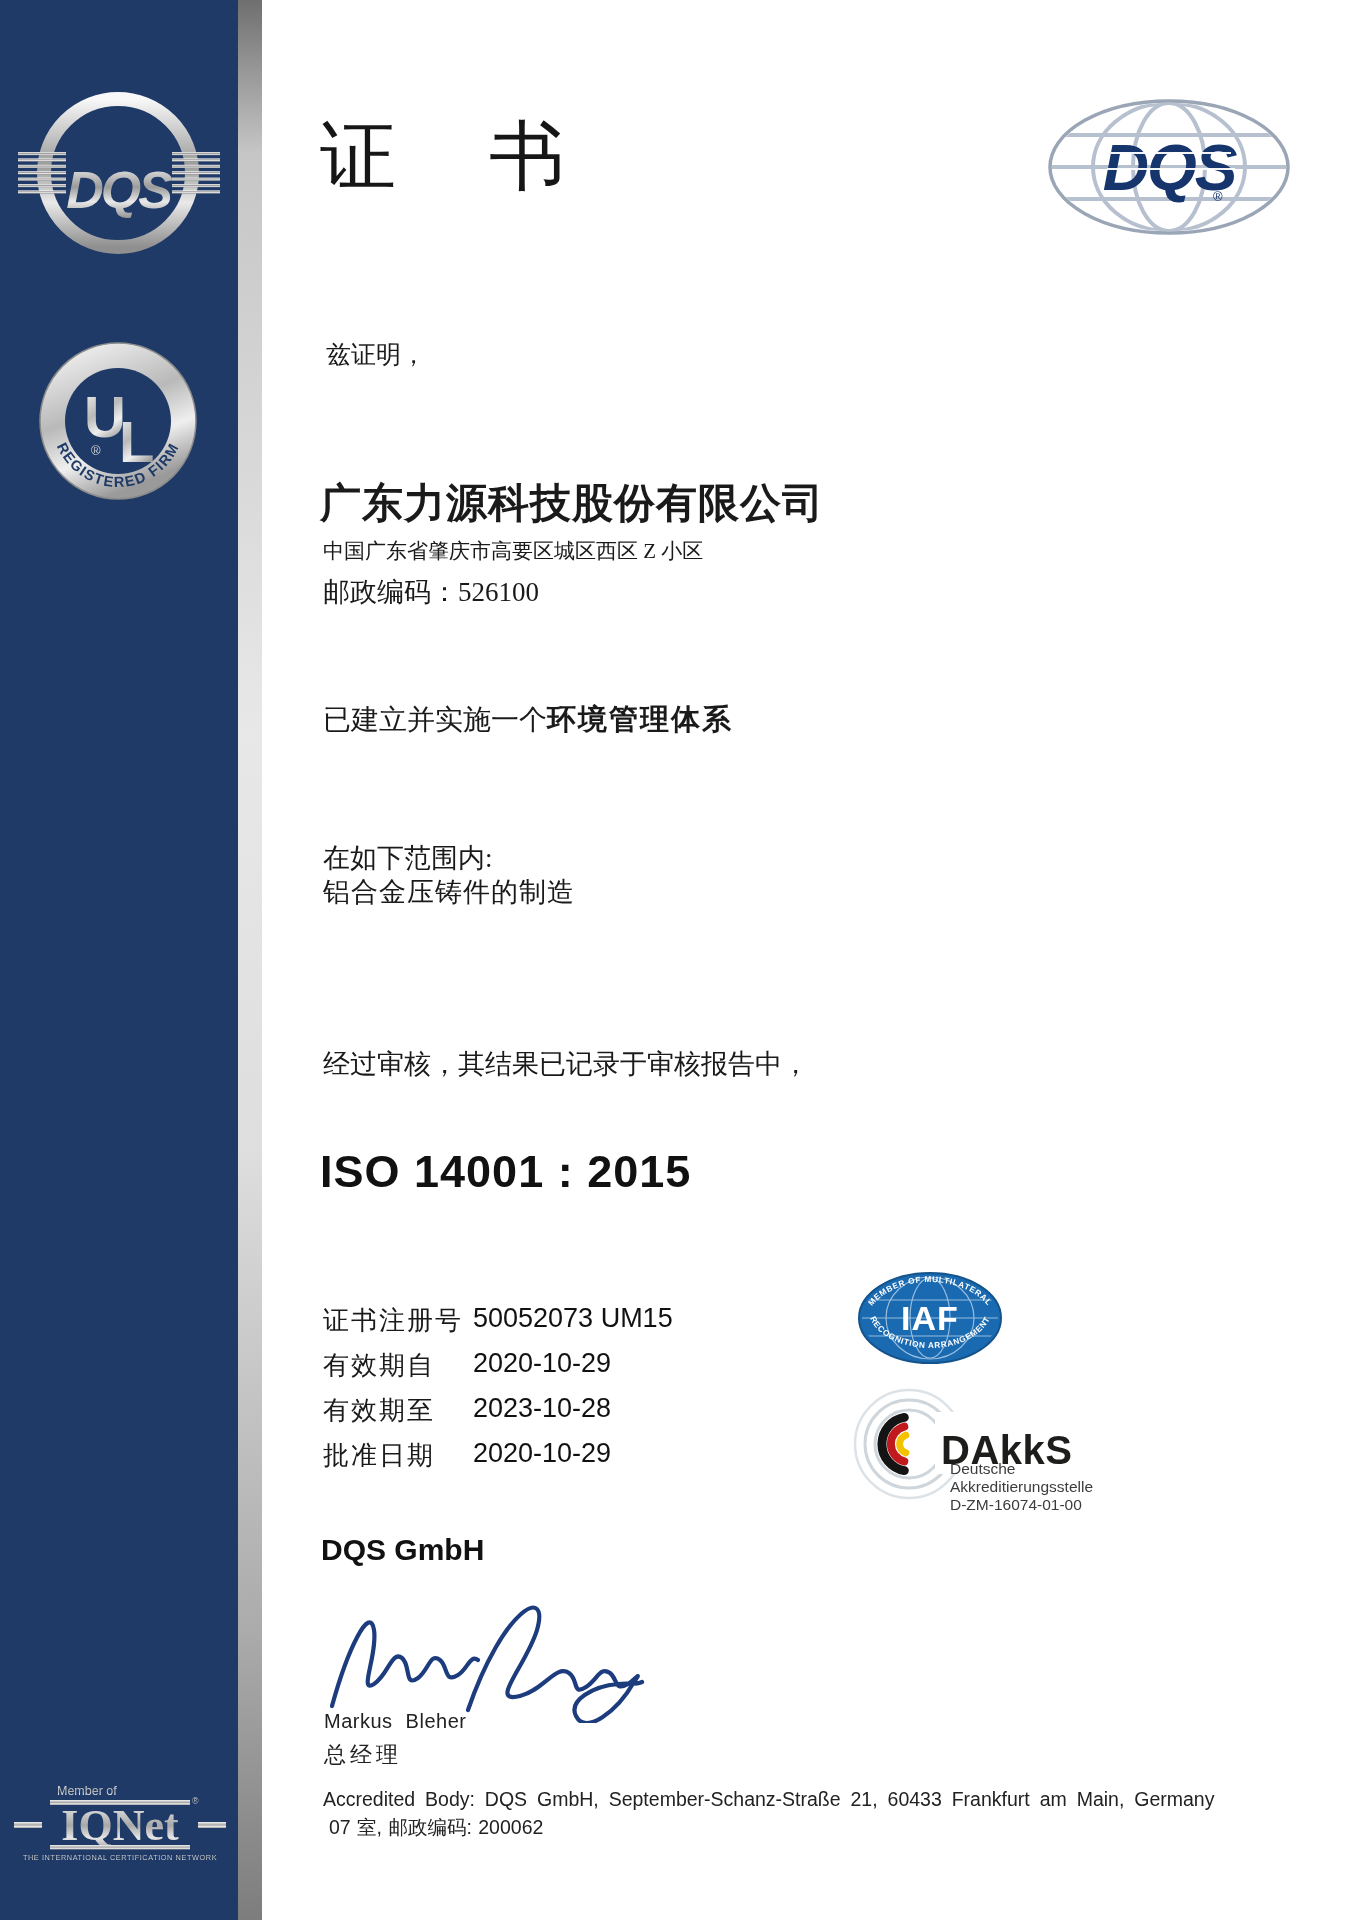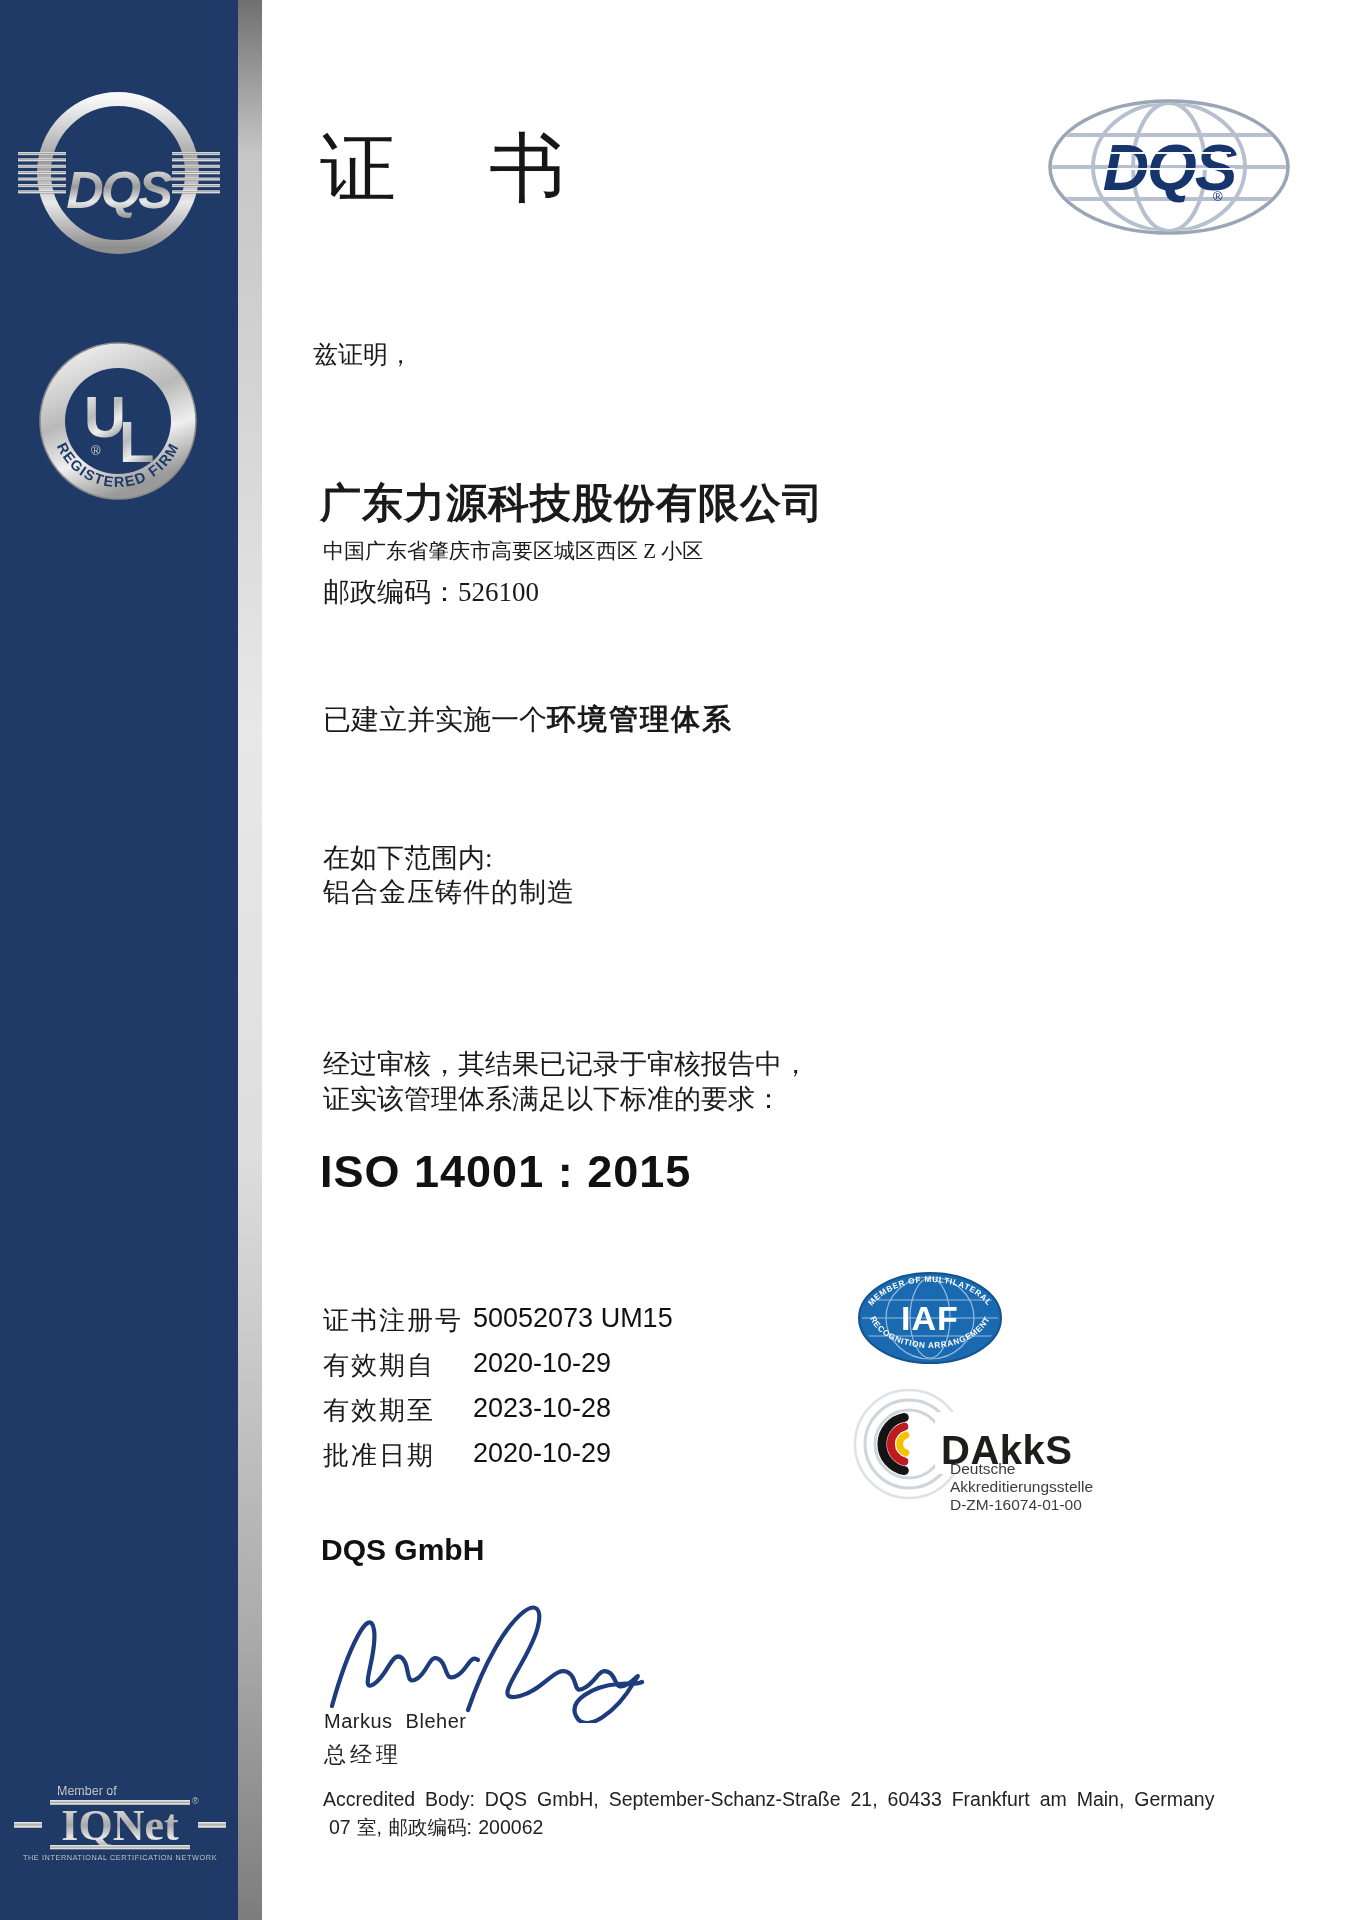--- a/index.html
+++ b/index.html
@@ -5,22 +5,22 @@
   html,body{margin:0;padding:0;background:#fff;}
   .page{position:relative;width:1357px;height:1920px;background:#ffffff;overflow:hidden;
         font-family:"Liberation Serif","DejaVu Serif",serif;color:#1a1a1a;}
   .sidebar{position:absolute;left:0;top:0;width:238px;height:1920px;background:#1f3a67;}
   .silver-strip{position:absolute;left:238px;top:0;width:24px;height:1920px;
         background:linear-gradient(180deg,#6f6f6f 0%,#c6c6c6 8%,#e8e8e8 38%,#dedede 60%,#ababab 85%,#7d7d7d 100%);}
   .abs{position:absolute;}
   .serif{font-family:"Liberation Serif","DejaVu Serif",serif;}
   .sans{font-family:"Liberation Sans","DejaVu Sans",sans-serif;}
 
-  .cert-title{left:320px;top:118px;font-size:76px;word-spacing:70px;letter-spacing:2px;color:#161616;}
-  .intro{left:313px;top:338px;font-size:25px;}
+  .cert-title{left:320px;top:106px;font-size:76px;word-spacing:70px;letter-spacing:2px;color:#161616;}
+  .intro{left:326px;top:338px;font-size:25px;}
   .company-name{left:320px;top:476px;font-size:41px;font-weight:600;letter-spacing:1px;}
   .company-address{left:323px;top:537px;font-size:21px;}
   .company-postal{left:323px;top:574px;font-size:27px;}
   .system-line{left:323px;top:700px;font-size:28px;}
   .system-line b{font-family:"Liberation Sans","DejaVu Sans",sans-serif;font-size:29px;letter-spacing:2px;}
   .scope-intro{left:323px;top:840px;font-size:27px;}
   .scope-detail{left:323px;top:874px;font-size:27px;letter-spacing:1px;}
   .audit-1{left:323px;top:1046px;font-size:27px;}
   .audit-2{left:323px;top:1081px;font-size:27px;}
   .standard{left:320px;top:1146px;font-size:45px;font-weight:bold;letter-spacing:1px;color:#111;}
@@ -144,21 +144,20 @@
   <div class="abs company-postal">邮政编码：526100</div>
 
   <div class="abs system-line">
     <span>已建立并实施一个</span><b>环境管理体系</b>
   </div>
 
   <div class="abs scope-intro">在如下范围内:</div>
   <div class="abs scope-detail">铝合金压铸件的制造</div>
 
   <div class="abs audit-1">经过审核，其结果已记录于审核报告中，</div>
-  <div class="abs audit-2">证实该管理体系满足以下标准的要求：</div>
 
   <div class="abs standard sans">ISO 14001 : 2015</div>
 
   <div class="abs details">
     <div class="detail-row">
       <div class="detail-label">证书注册号</div>
       <div class="detail-value">50052073 UM15</div>
     </div>
     <div class="detail-row">
       <div class="detail-label">有效期自</div>

